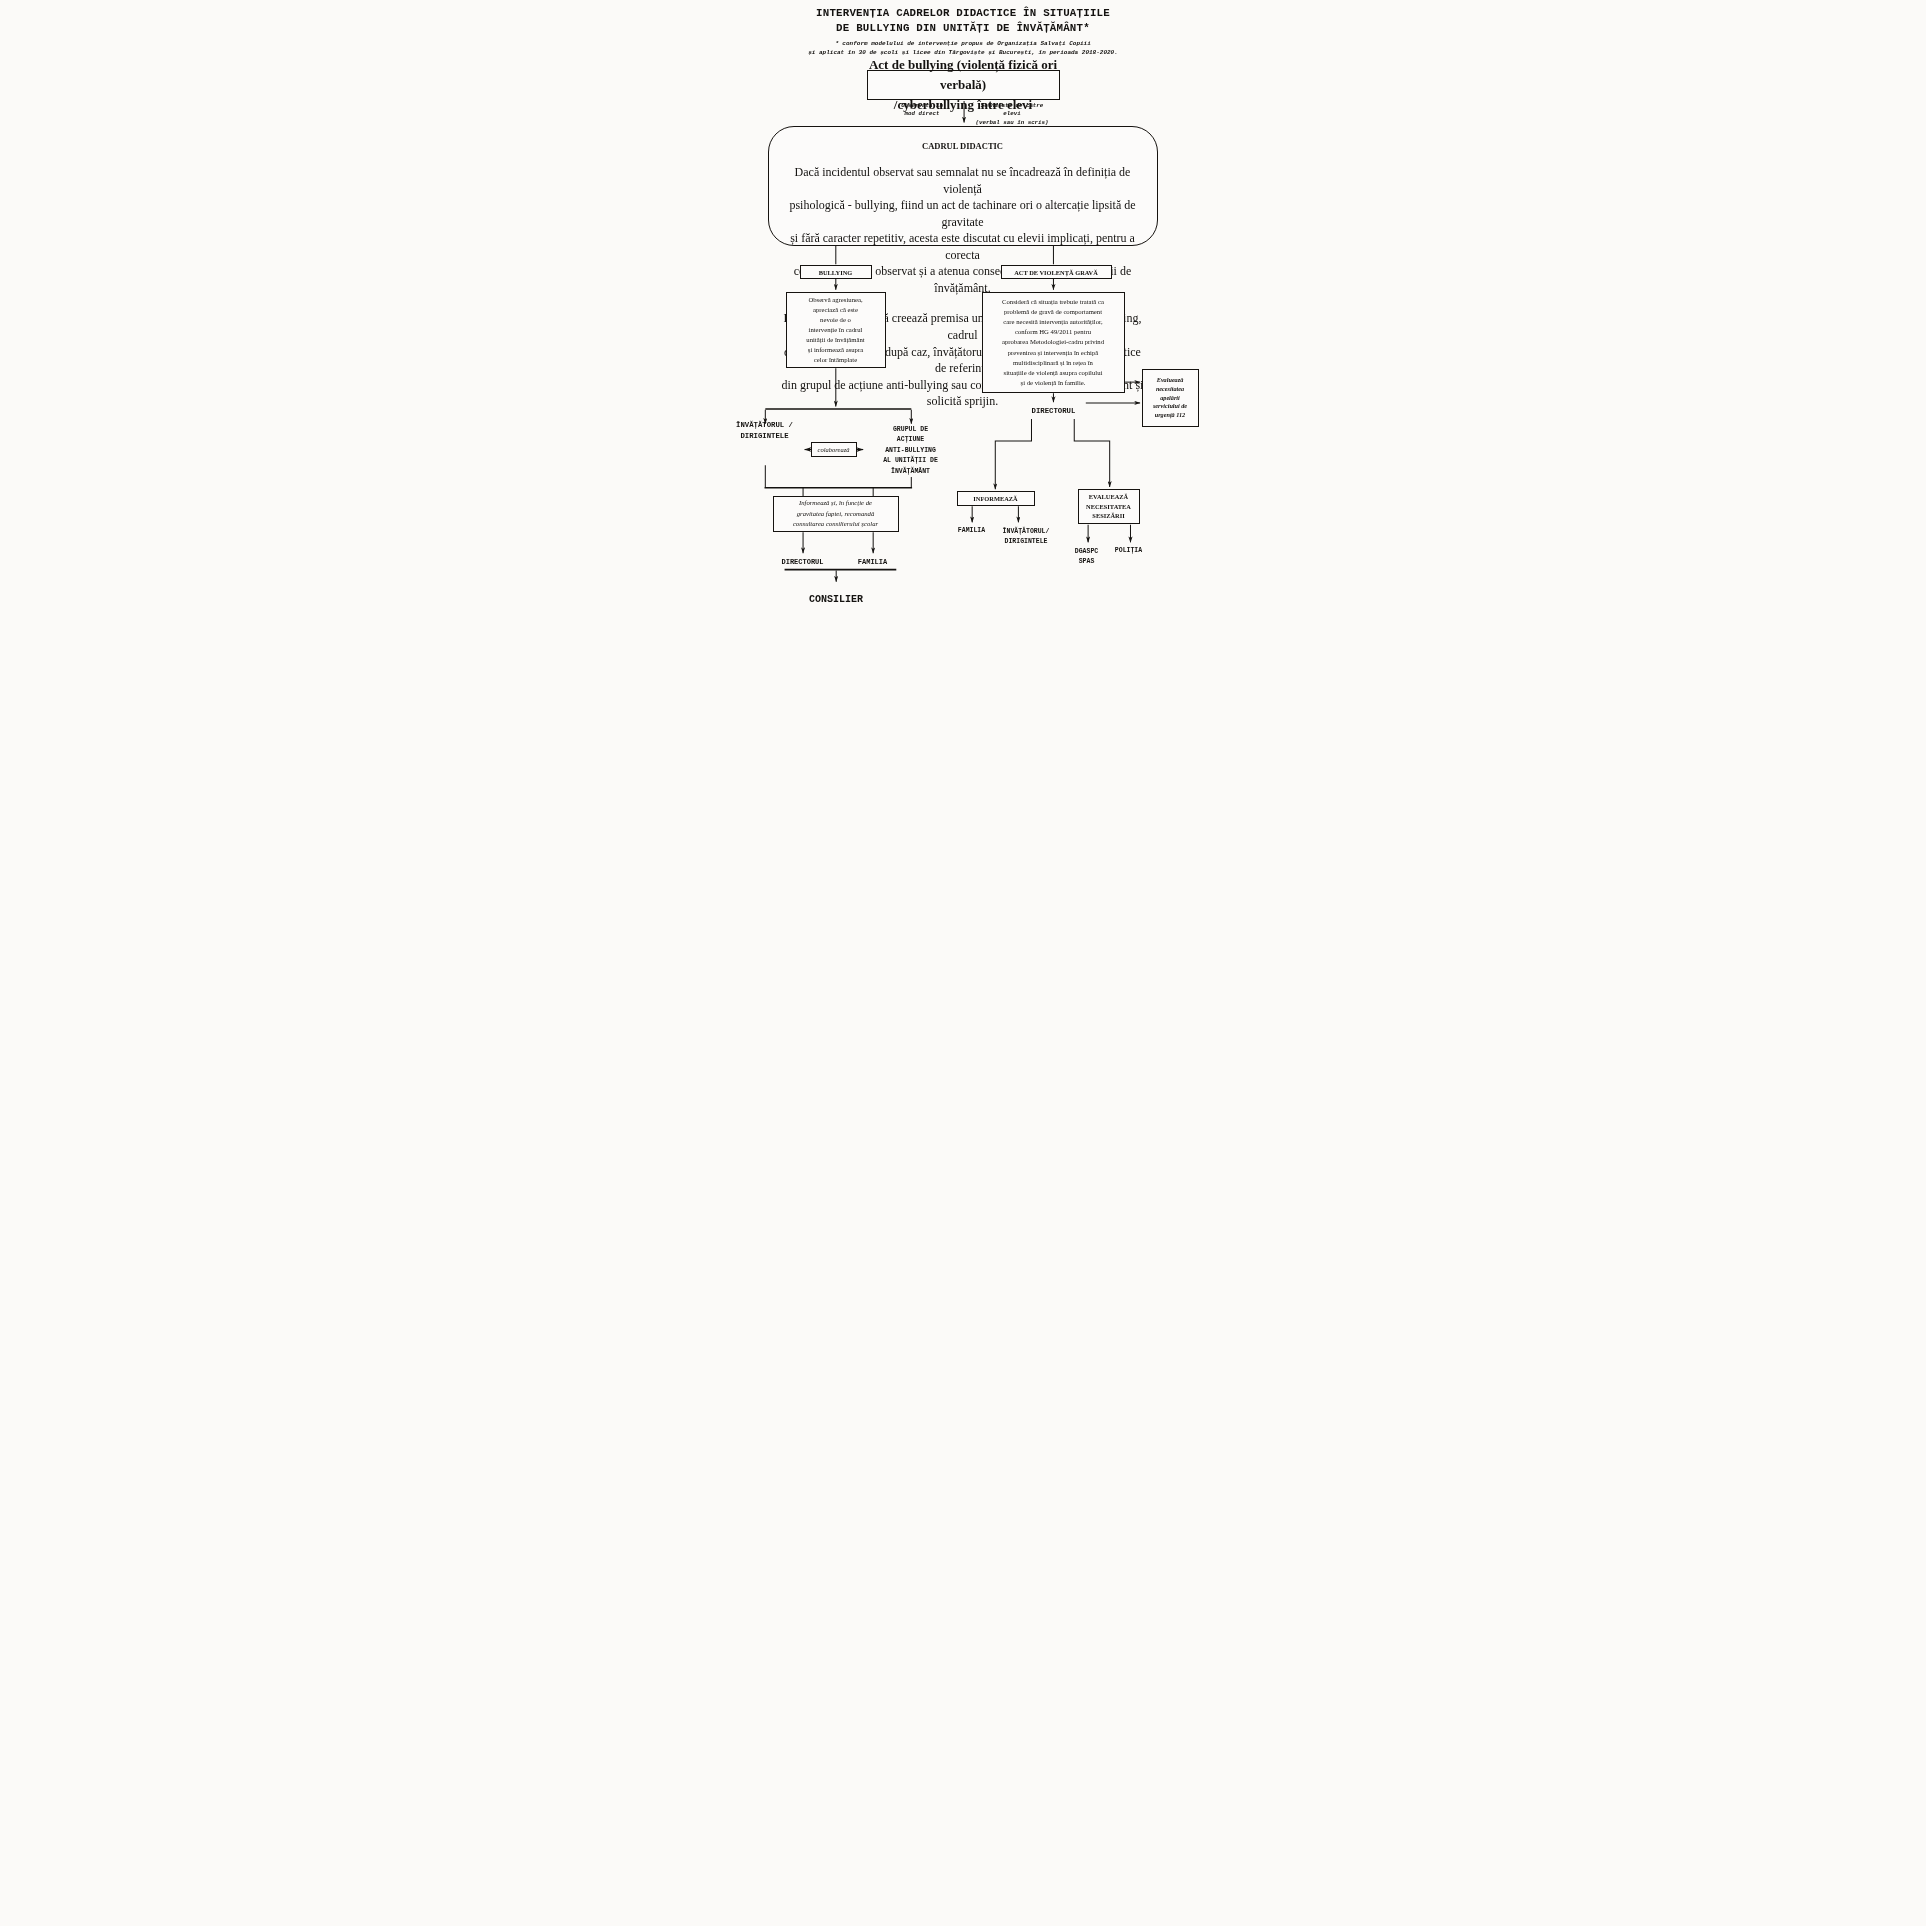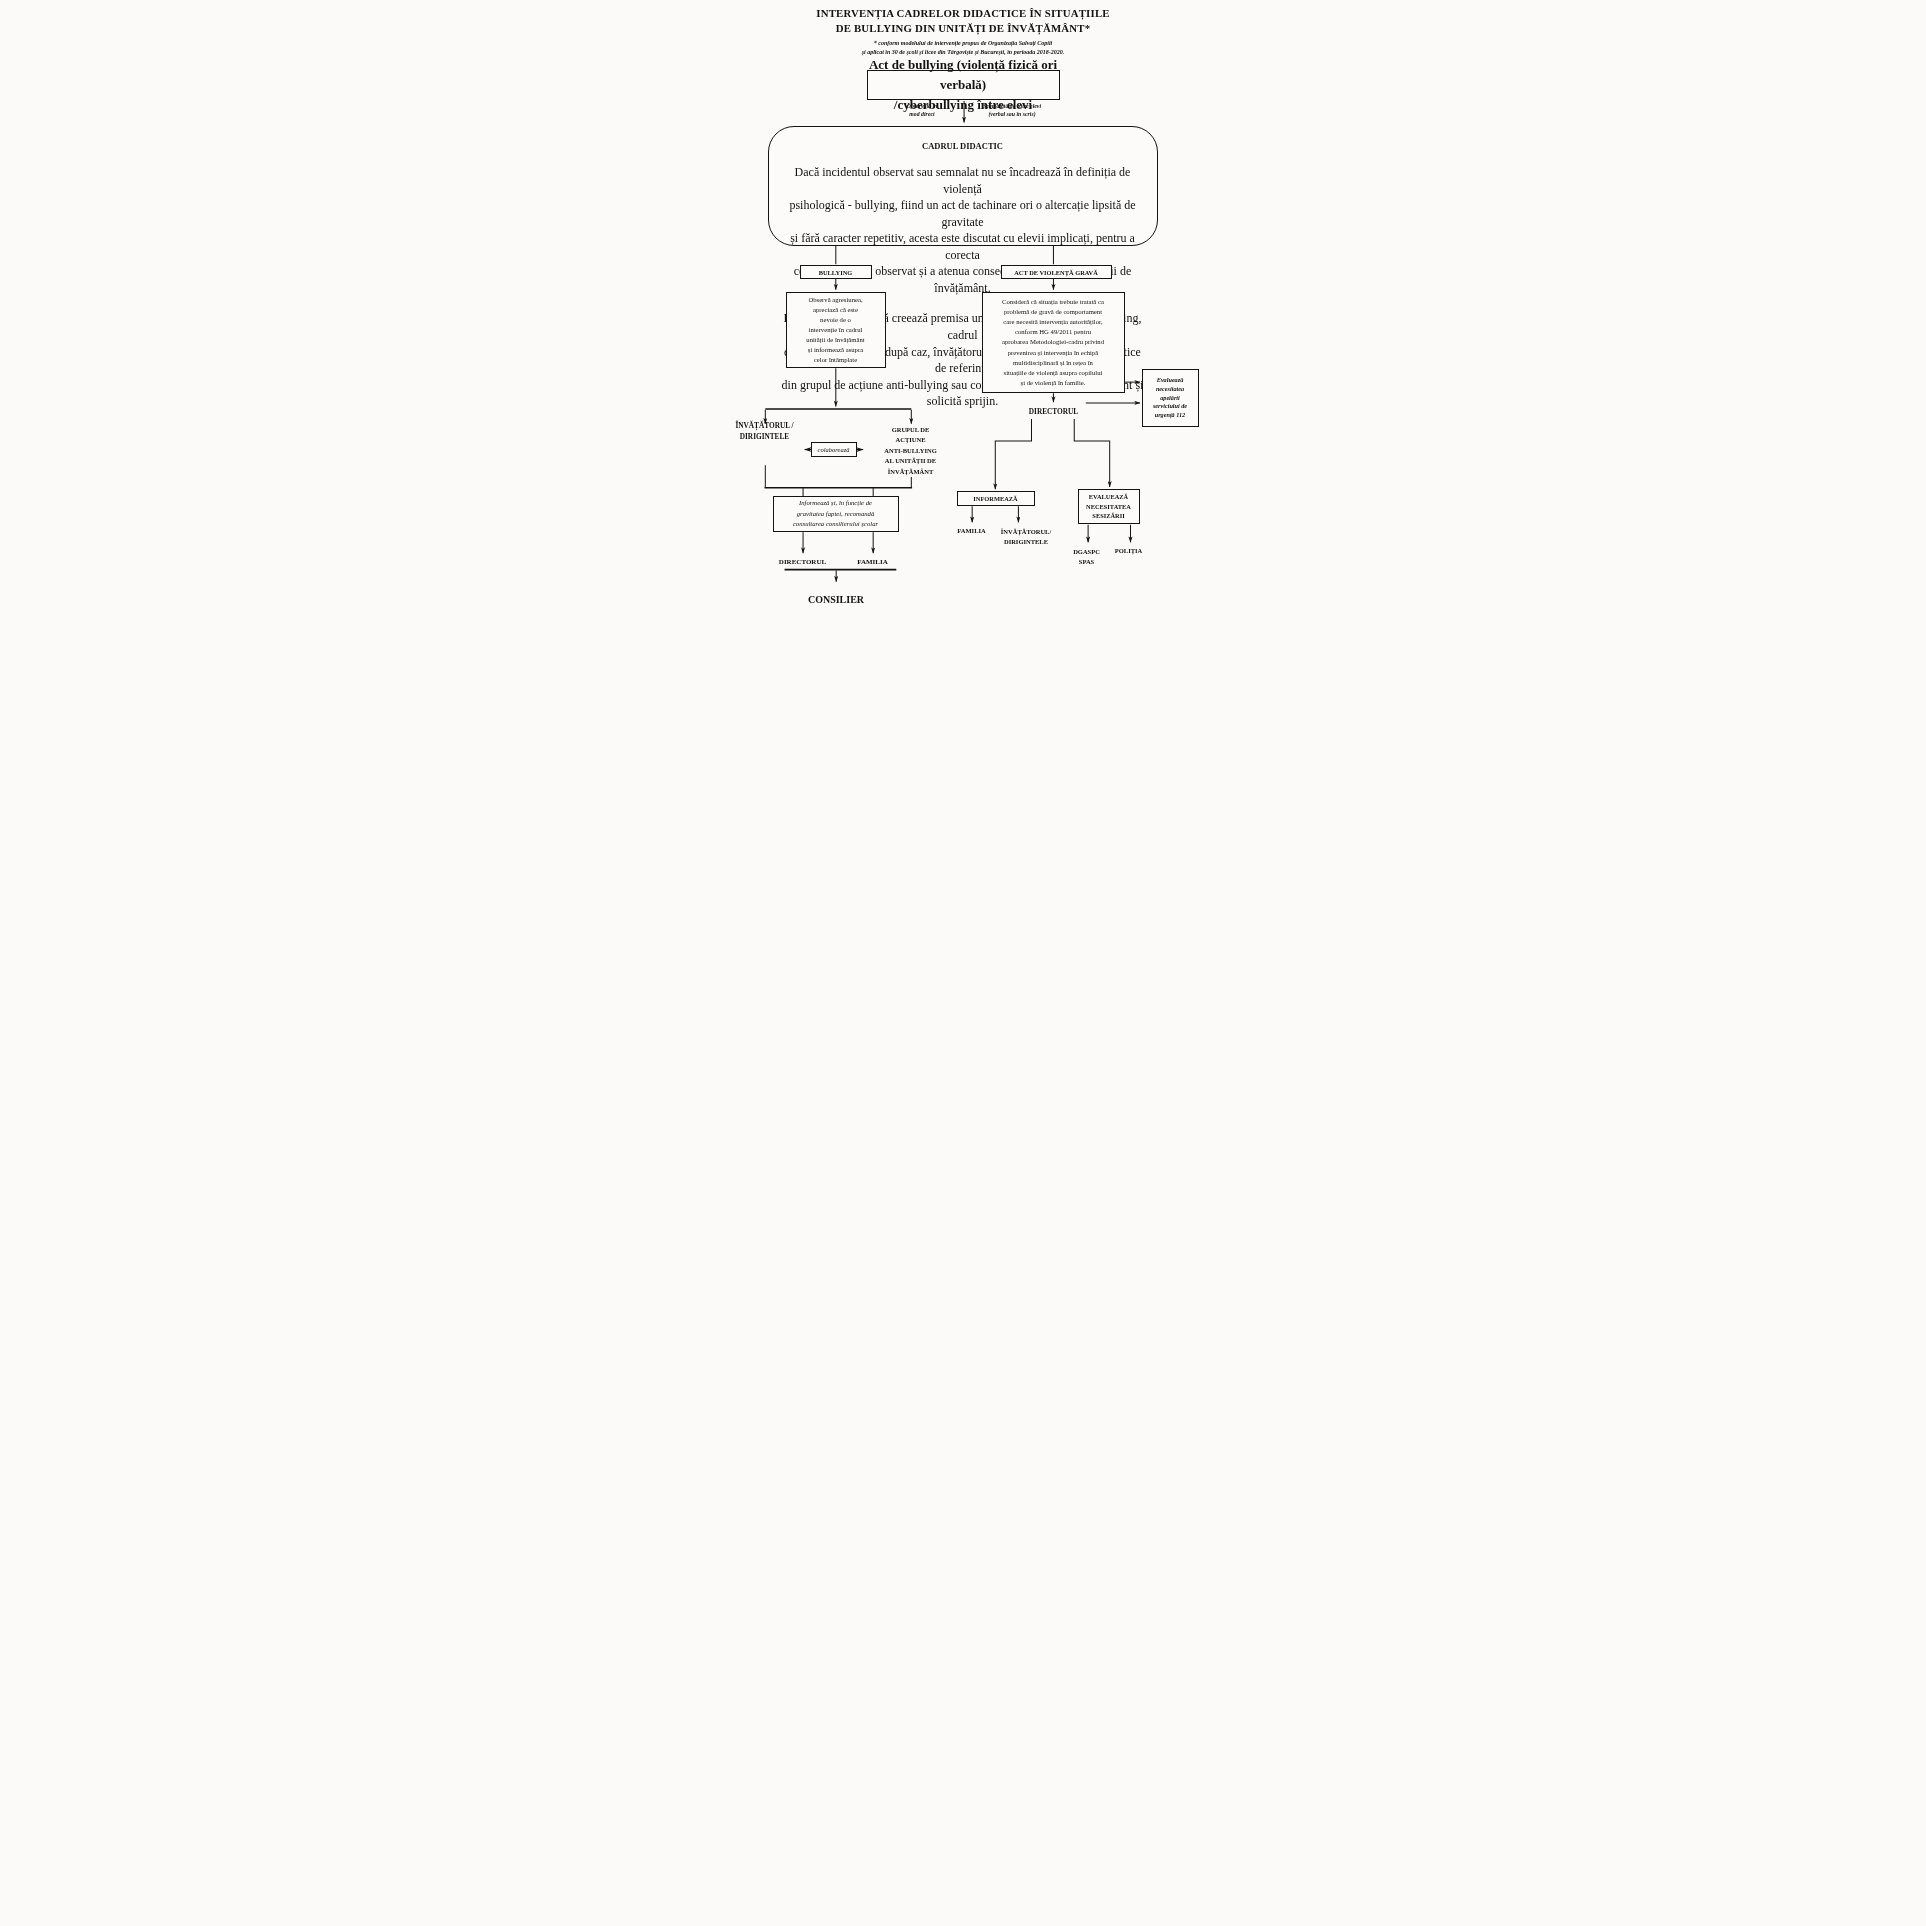--- a/index.html
+++ b/index.html
@@ -1,19 +1,19 @@
 <!DOCTYPE html>
 <html style="font-size:6.2px"><head>
 <meta charset="utf-8">
 <style>
   html,body{margin:0;padding:0;background:#fbfaf8;}
   .canvas{position:relative;width:483px;height:604px;margin:0 auto;background:#fbfaf8;
           font-family:"Liberation Serif","DejaVu Serif",serif;color:#141210;overflow:hidden;}
   .wires{position:absolute;left:0;top:0;width:483px;height:604px;}
-  .txt{position:absolute;white-space:pre-line;text-align:center;color:#141210;}
+  .txt{position:absolute;white-space:pre-line;text-align:center;color:#141210;font-family:Liberation Mono, monospace;}
   .box{position:absolute;display:flex;align-items:center;justify-content:center;
        white-space:pre-line;text-align:center;background:#fcfbfa;border:1.2px solid #161310;
        box-sizing:border-box;color:#141210;}
   .b-thick{border-width:1.5px;}
   .bold{font-weight:700;}
   .ital{font-style:italic;}
   .title{left:0;top:6.2px;width:100%;font-size:10.8px;font-weight:700;line-height:1.38;letter-spacing:0.2px;}
   .subtitle{left:0;top:39px;width:100%;font-size:6px;font-weight:700;font-style:italic;line-height:1.55;}
   #cadrul-box{display:block;padding:4.6px 10px;}
   #cadrul-box .h{font-size:8.5px;font-weight:700;text-align:center;margin:2.3px 0 6.2px 0;}

